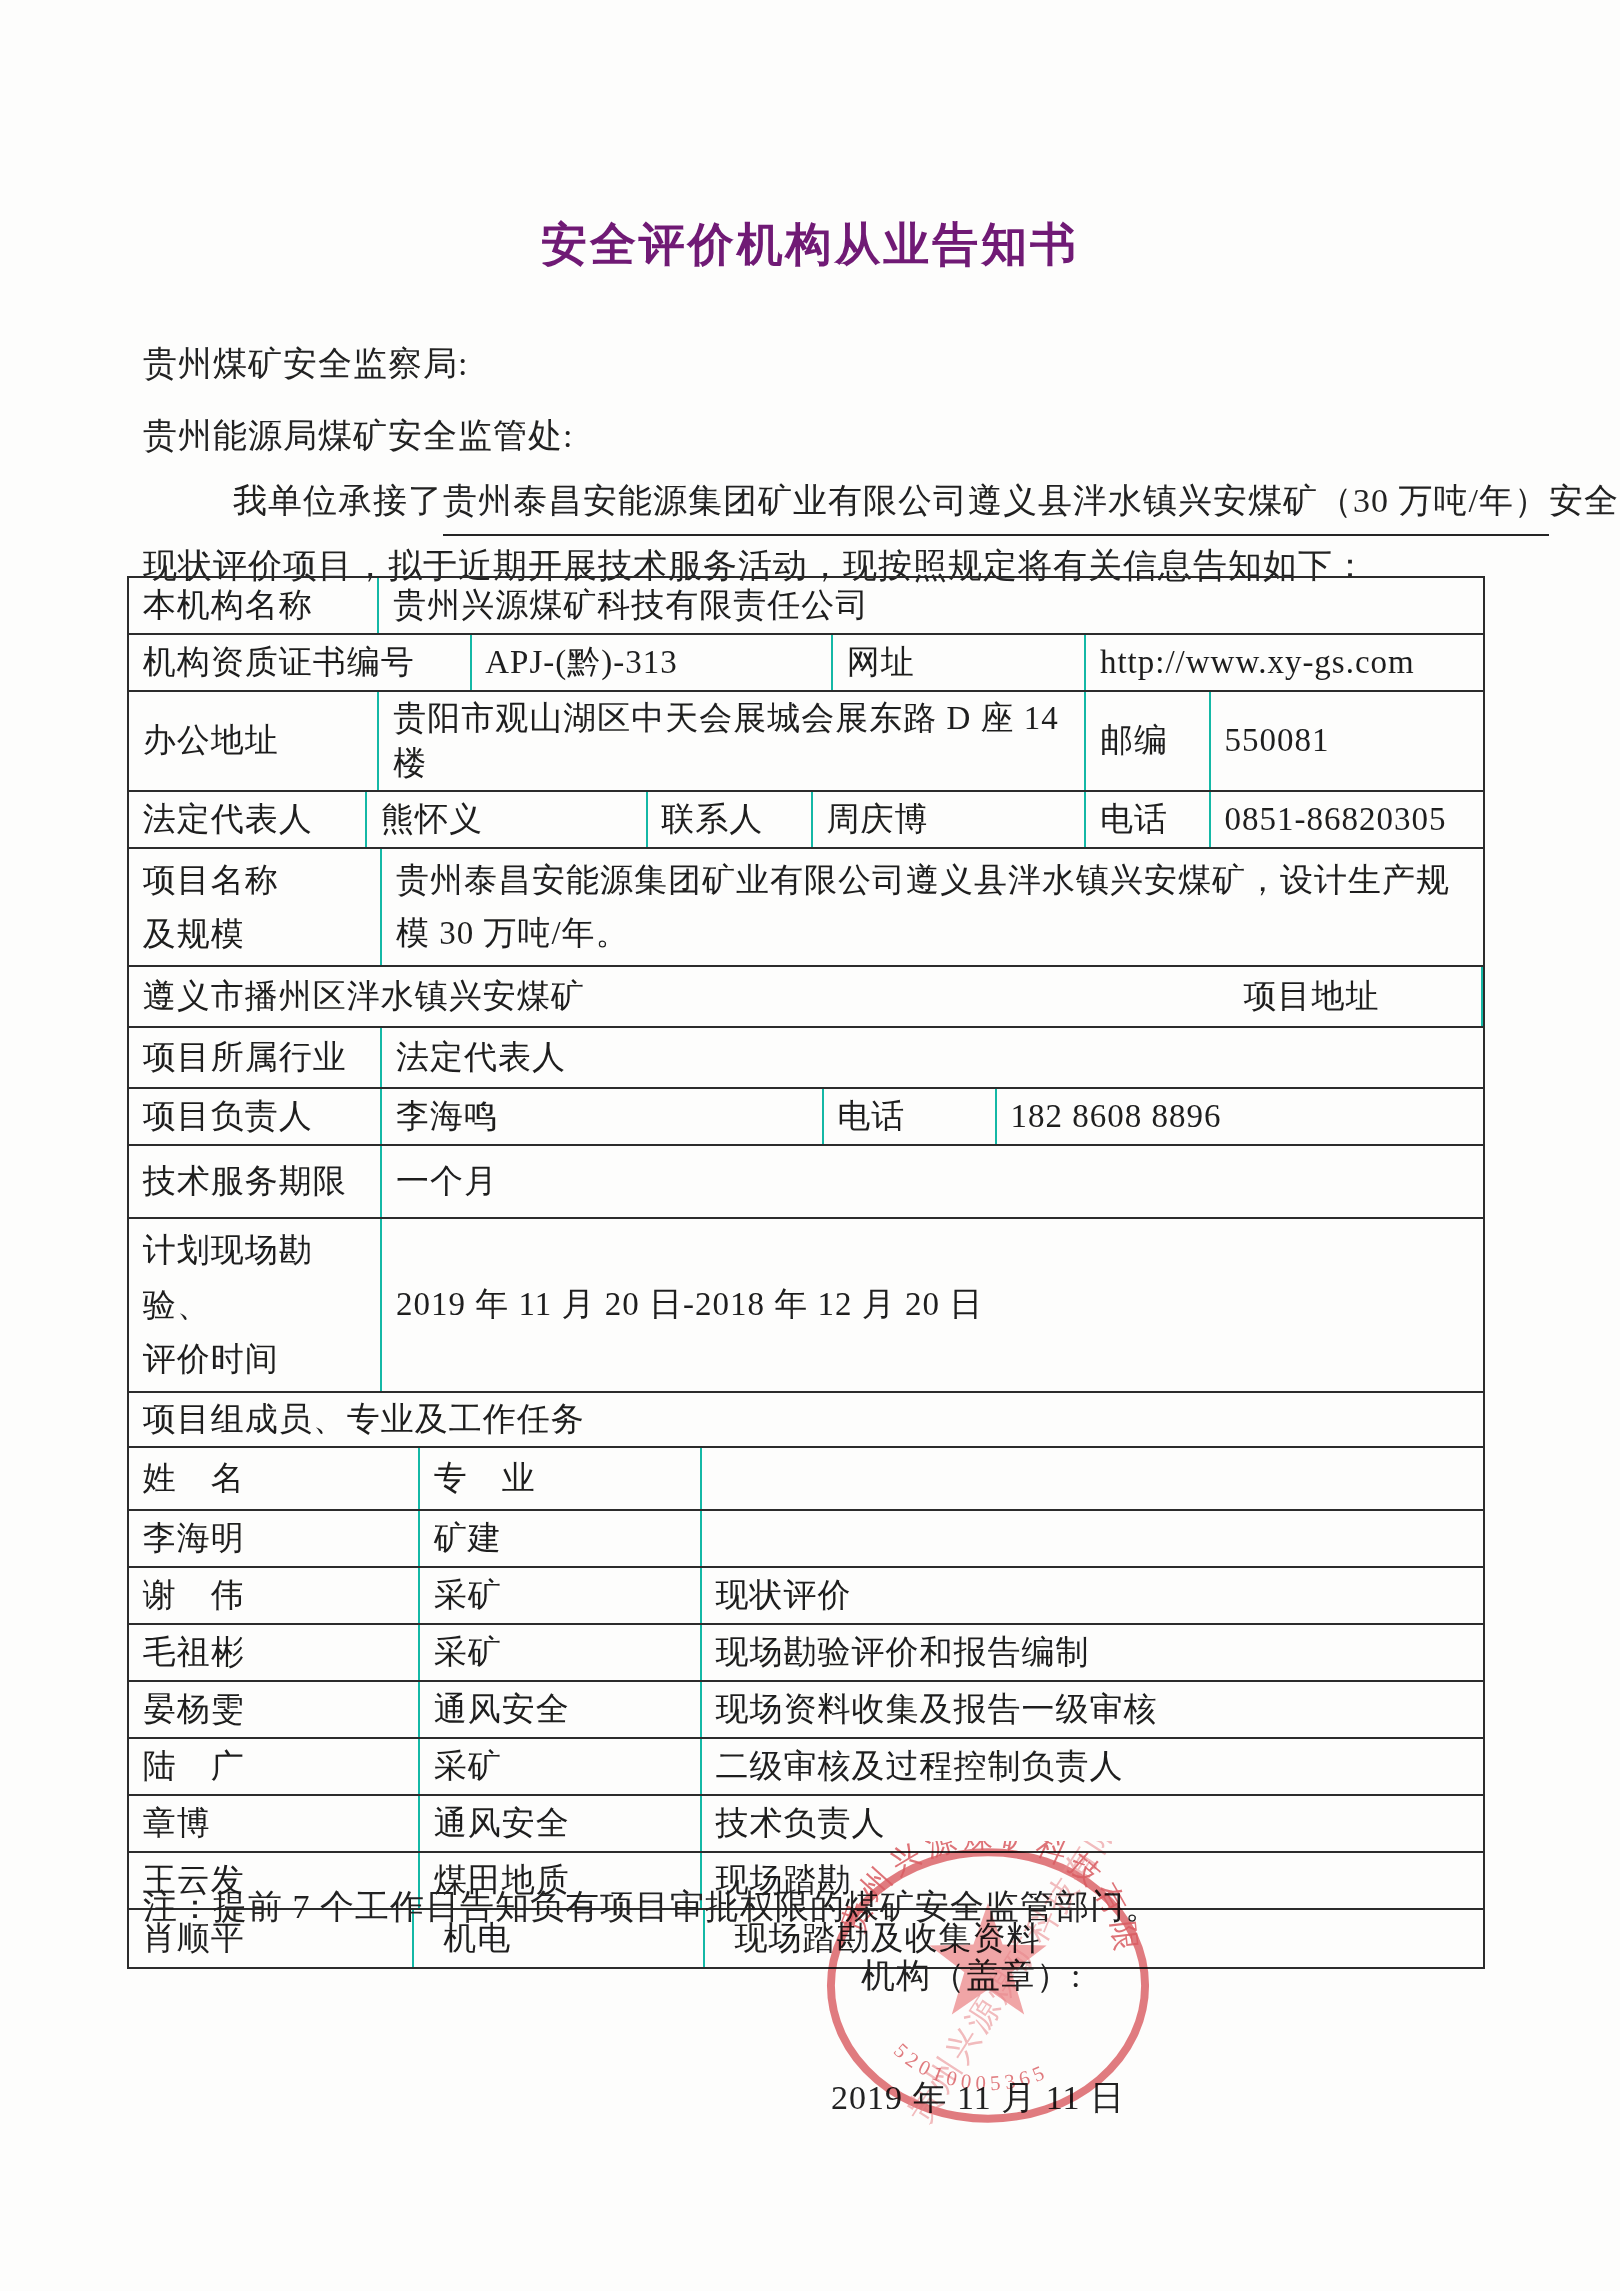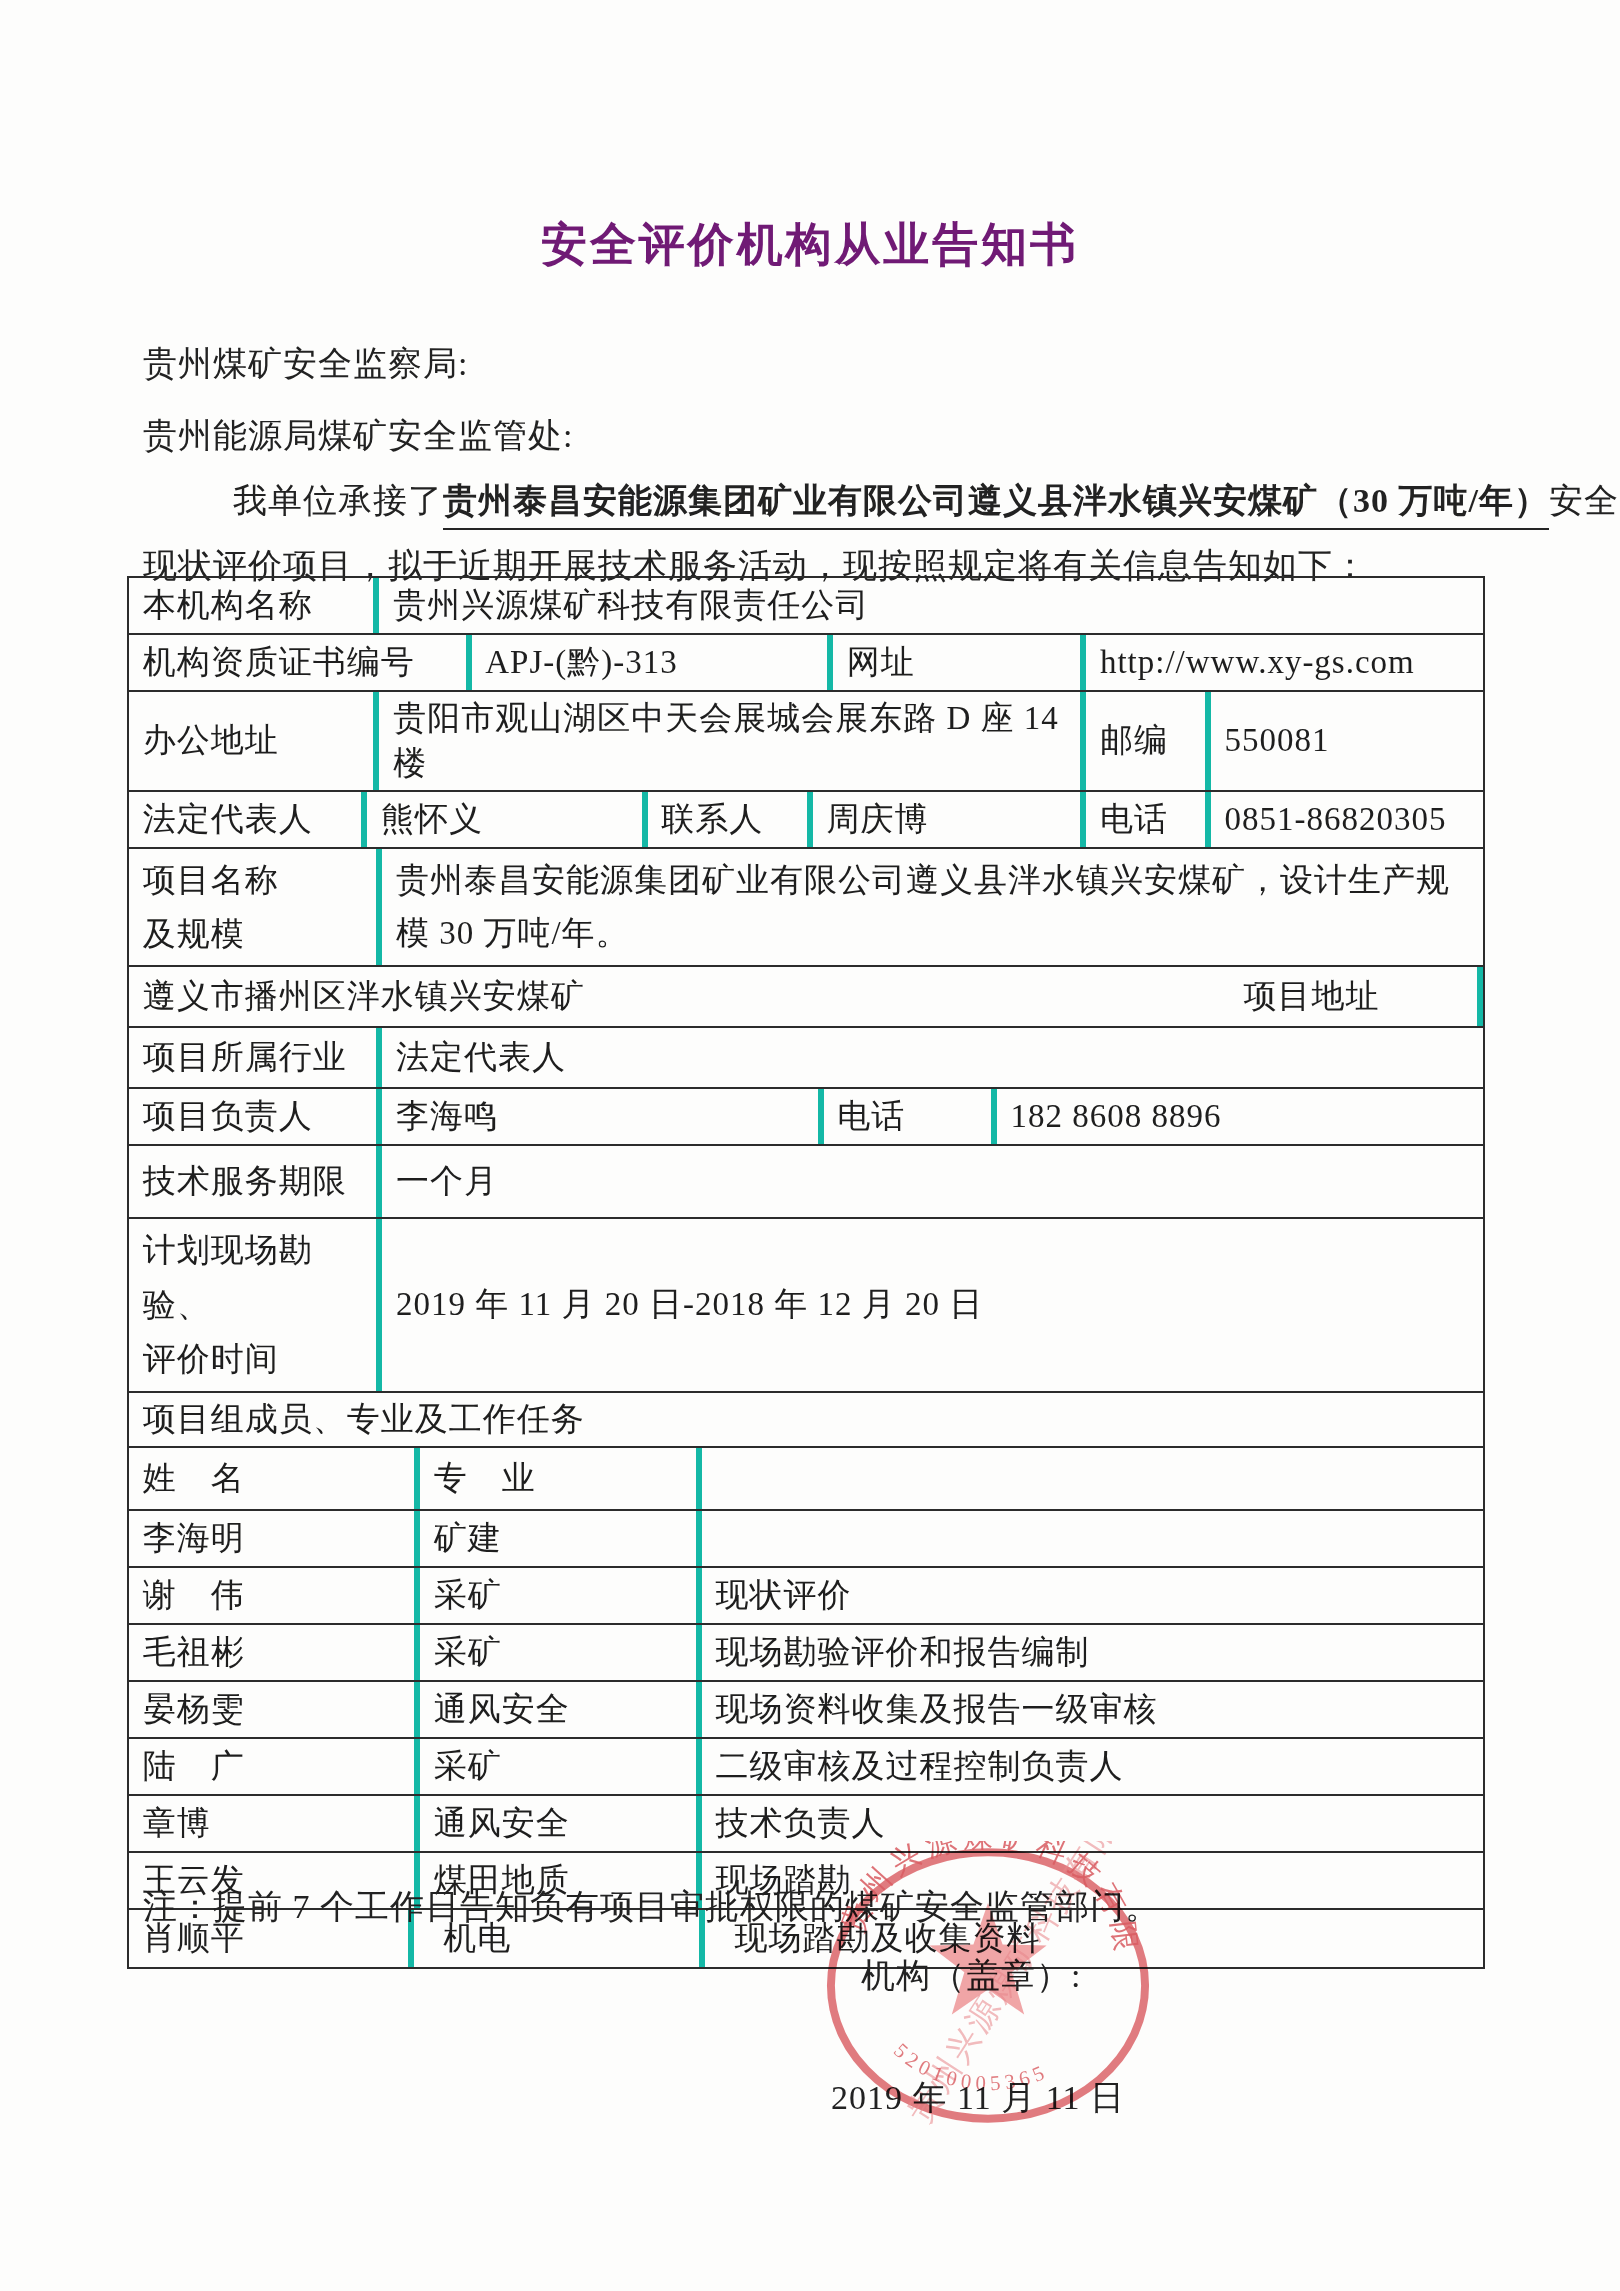--- a/index.html
+++ b/index.html
@@ -15,38 +15,38 @@
   .title{
     position:absolute;top:214px;left:0;width:100%;
     margin:0;text-align:center;
     font-size:46px;font-weight:bold;letter-spacing:2.9px;color:#701a75;
   }
   .textline{position:absolute;font-size:34px;letter-spacing:1px;white-space:nowrap;color:#222;}
   .sal1{top:341px;left:143px;}
   .sal2{top:413px;left:143px;}
   .para1{top:478px;left:143px;padding-left:90px;}
   .para2{top:543px;left:143px;}
-  .underline{border-bottom:2.9px solid #252525;padding-bottom:9px;font-weight:bold;}
+  .underline{border-bottom:2.9px solid #252525;padding-bottom:15px;}
   .note{top:1884px;left:143px;z-index:2;}
   .sign{top:1953px;left:861px;z-index:2;}
   .date{top:2035px;left:831px;z-index:2;margin-top:40px;}
 
   .table{
     position:absolute;top:576px;left:127px;width:1358px;
     border:2.9px solid #2c2c2c;
     box-sizing:border-box;
     background:transparent;
     font-size:33px;letter-spacing:1px;
     z-index:1;
   }
   .tr{display:flex;border-bottom:2px solid #2c2c2c;box-sizing:border-box;}
   .tr:last-child{border-bottom:none;gap:16px;}
   .td{
     box-sizing:border-box;
-    border-right:6px solid #14b8a6;
+    border-right:2px solid #14b8a6;
     display:flex;align-items:center;
     padding:3.9px 13.7px;
     overflow:hidden;
   }
   .td.last{border-right:none;}
   .td.stack{flex-direction:column;align-items:flex-start;line-height:1.65;}
   .td .wrap{line-height:1.62;}
 
   .seal{
     position:absolute;top:1841px;left:819px;

